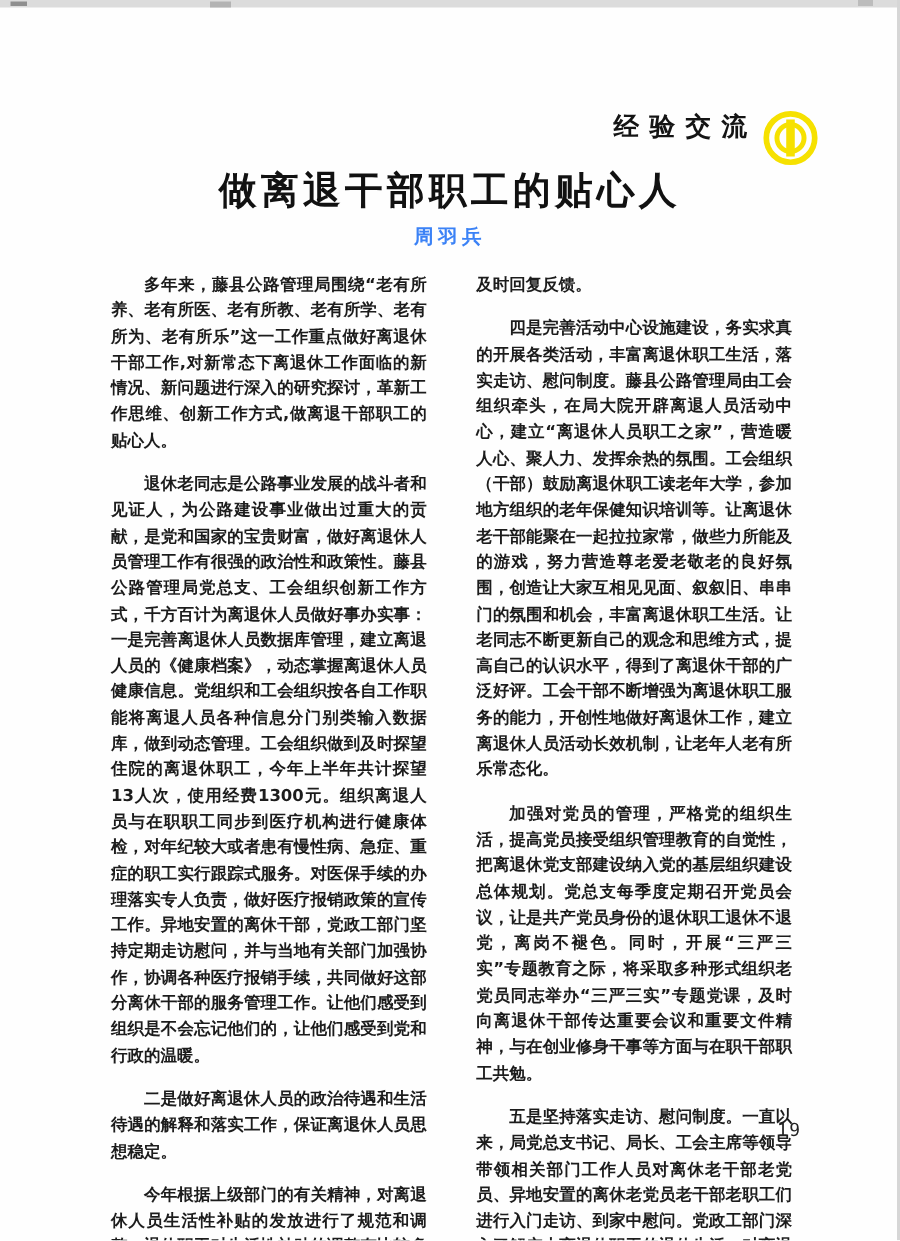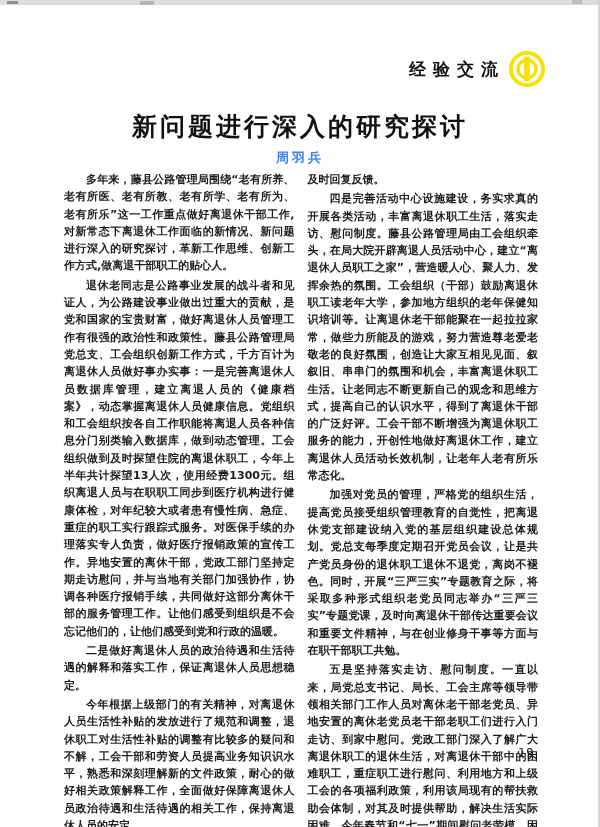--- a/index.html
+++ b/index.html
@@ -12,22 +12,22 @@
     color:#191919;
   }
   
   .scan-strip{position:absolute;top:0;left:0;width:100%;height:5px;background:#dcdcdc;}
   .scan-mark-1{position:absolute;top:1px;left:7px;width:11px;height:3px;background:#8f8f8f;}
   .scan-mark-2{position:absolute;top:1px;left:140px;width:14px;height:4px;background:#b3b3b3;}
   .scan-mark-3{position:absolute;top:0;right:18px;width:10px;height:4px;background:#bcbcbc;}
   .scan-edge-right{position:absolute;top:0;right:0;width:2px;height:100%;background:#d6d6d6;}
 
   .header{
-    position:absolute;top:50px;right:54px;
-    display:flex;align-items:center;gap:3px;
+    position:absolute;top:73px;right:54px;
+    display:flex;gap:3px;
   }
   .section-label{
     font-size:17px;font-weight:bold;letter-spacing:7px;color:#141414;
     white-space:nowrap;
   }
   .logo{width:38px;height:38px;display:block;}
 
   .title{
     position:absolute;top:110px;left:0;width:100%;
     text-align:center;
@@ -39,21 +39,21 @@
     text-align:center;
     font-size:13px;font-weight:bold;letter-spacing:3px;color:#3b82f6;
   }
 
   .columns{
     position:absolute;top:169px;left:62px;width:478px;
     display:flex;gap:9px;
   }
   .col{flex:1;min-width:0;}
   .col p{
-    margin:2px;
+    margin:12px;
     font-size:11px;
     line-height:17.3px;
     font-weight:600;
     text-align:justify;
     text-indent:2em;
     color:#1c1c1c;
   }
   .col p.no-indent{text-indent:0;}
 
   .page-number{
@@ -75,21 +75,21 @@
 
   <div class="header">
     <span class="section-label">经验交流</span>
     <svg class="logo" viewBox="0 0 40 40" aria-hidden="true">
       <circle cx="20" cy="20" r="17" fill="none" stroke="#f6e100" stroke-width="4"></circle>
       <circle cx="20" cy="20" r="9.5" fill="none" stroke="#f6e100" stroke-width="3.5"></circle>
       <rect x="17" y="7" width="6" height="26" fill="#f6e100"></rect>
     </svg>
   </div>
 
-  <div class="title">新问题进行深入的研究探讨</div>
+  <div class="title">做离退干部职工的贴心人</div>
   <div class="author">周羽兵</div>
 
   <div class="columns">
     <div class="col">
       <p>多年来，藤县公路管理局围绕“老有所养、老有所医、老有所教、老有所学、老有所为、老有所乐”这一工作重点做好离退休干部工作,对新常态下离退休工作面临的新情况、新问题进行深入的研究探讨，革新工作思维、创新工作方式,做离退干部职工的贴心人。</p>
       <p>退休老同志是公路事业发展的战斗者和见证人，为公路建设事业做出过重大的贡献，是党和国家的宝贵财富，做好离退休人员管理工作有很强的政治性和政策性。藤县公路管理局党总支、工会组织创新工作方式，千方百计为离退休人员做好事办实事：一是完善离退休人员数据库管理，建立离退人员的《健康档案》，动态掌握离退休人员健康信息。党组织和工会组织按各自工作职能将离退人员各种信息分门别类输入数据库，做到动态管理。工会组织做到及时探望住院的离退休职工，今年上半年共计探望13人次，使用经费1300元。组织离退人员与在职职工同步到医疗机构进行健康体检，对年纪较大或者患有慢性病、急症、重症的职工实行跟踪式服务。对医保手续的办理落实专人负责，做好医疗报销政策的宣传工作。异地安置的离休干部，党政工部门坚持定期走访慰问，并与当地有关部门加强协作，协调各种医疗报销手续，共同做好这部分离休干部的服务管理工作。让他们感受到组织是不会忘记他们的，让他们感受到党和行政的温暖。</p>
       <p>二是做好离退休人员的政治待遇和生活待遇的解释和落实工作，保证离退休人员思想稳定。</p>
       <p>今年根据上级部门的有关精神，对离退休人员生活性补贴的发放进行了规范和调整，退休职工对生活性补贴的调整有比较多的疑问和不解，工会干部和劳资人员提高业务知识识水平，熟悉和深刻理解新的文件政策，耐心的做好相关政策解释工作，全面做好保障离退休人员政治待遇和生活待遇的相关工作，保持离退休人员的安定。</p>
       <p>在平时的接待离退休干部来信、来访工作中，工会干部和劳资人员坚持做到耐心听取他们的意见和要求，做好来信、来访的记录工作，热心对待每位来访离退休干部，做到笑脸相迎、倒茶递水、照顾周到，绝不冷落老同志，诚心为每位离退休干部解决来信、来访的各类问题。在业务科室职能范围内能及时做好解释工作，超出本科室职能范围内不能及时解答的要做好登记，事后及时向分管领导汇报，与相关科室协调，以便</p>
     </div>

